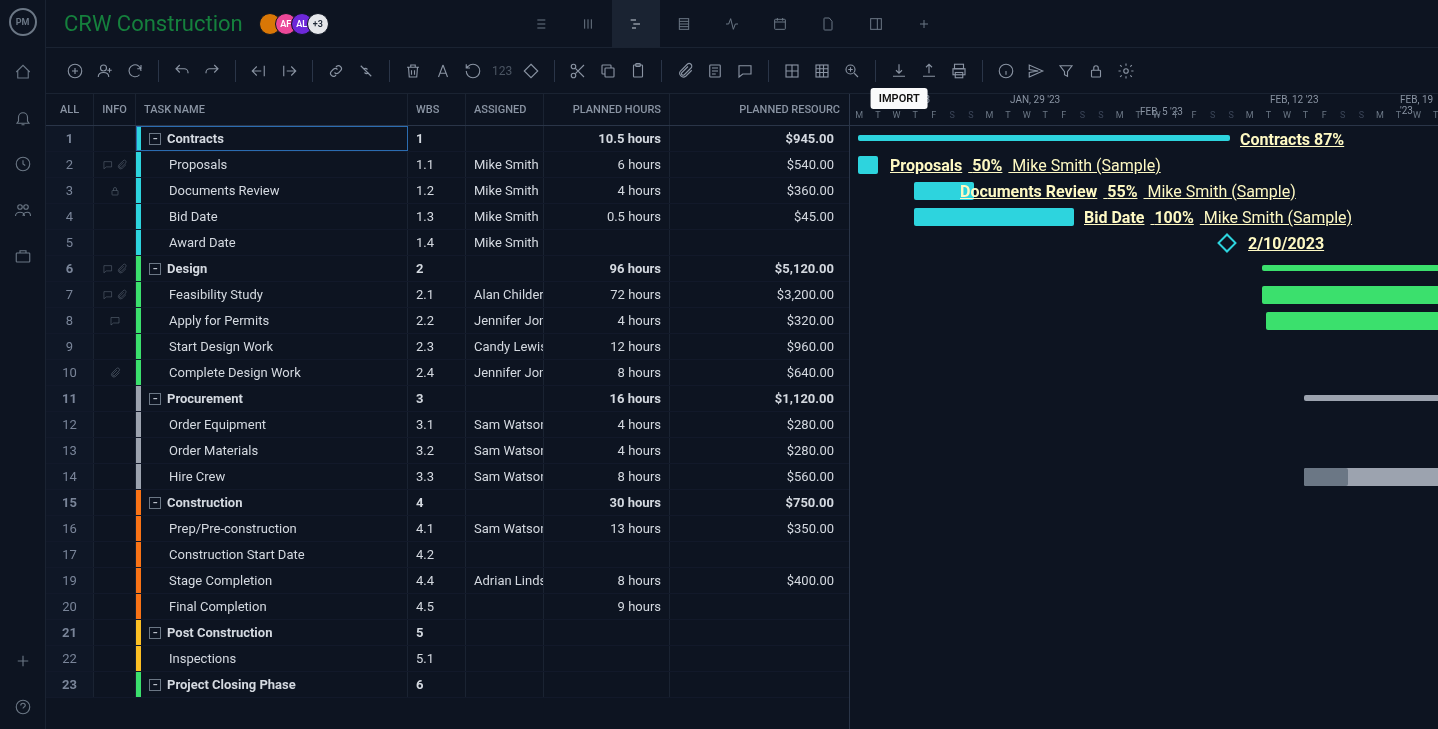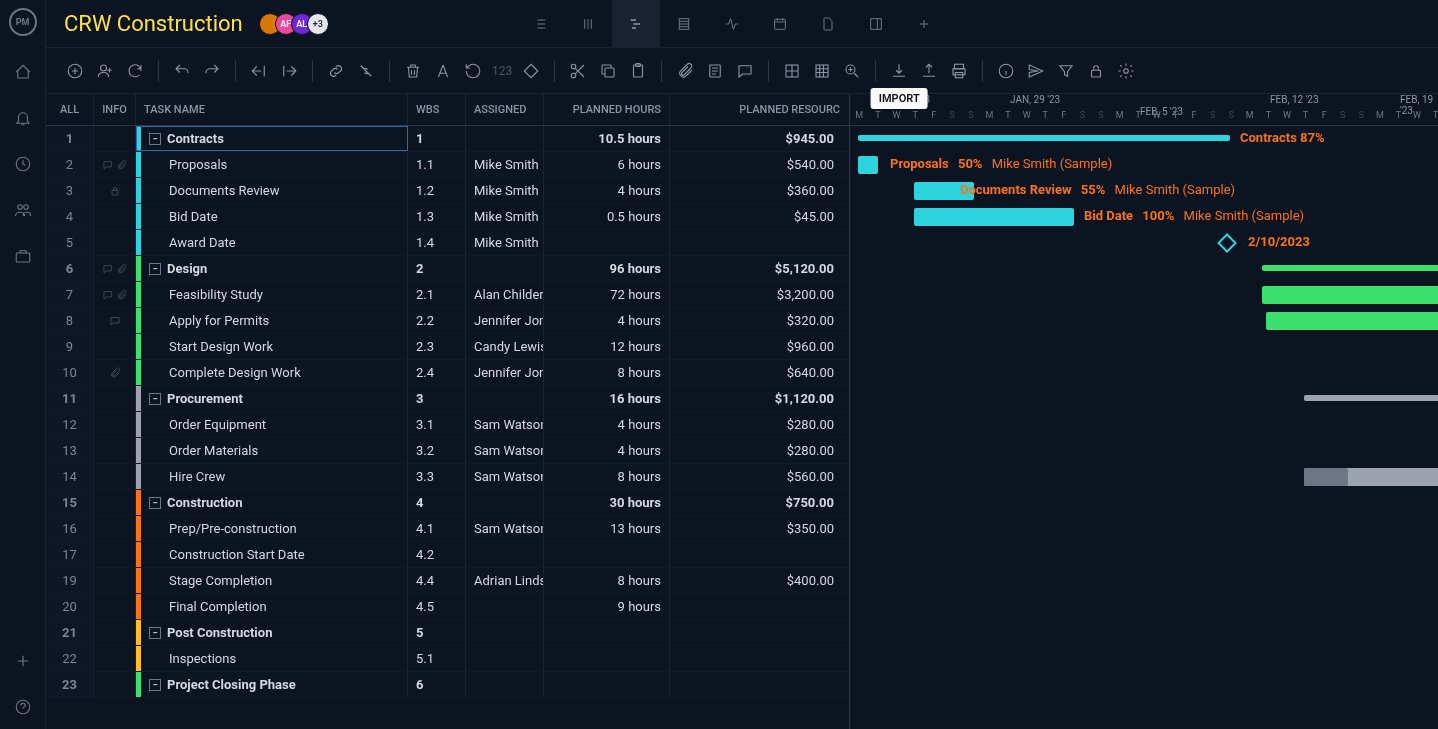--- a/index.html
+++ b/index.html
@@ -8,21 +8,21 @@
 
 .sidebar { width:46px; background:#0d1421; border-right:1px solid #1a2332; display:flex; flex-direction:column; align-items:center; padding-top:8px; gap:26px; }
 .logo { width:28px; height:28px; border:2px solid #6b7785; border-radius:50%; display:flex; align-items:center; justify-content:center; font-size:9px; font-weight:700; color:#6b7785; }
 .sidebar-icon { width:20px; height:20px; color:#6b7785; display:flex; align-items:center; justify-content:center; cursor:pointer; }
 .sidebar-icon svg { width:18px; height:18px; stroke:currentColor; fill:none; stroke-width:1.5; }
 .sidebar-spacer { flex:1; }
 
 .main { flex:1; display:flex; flex-direction:column; }
 
 .topbar { height:48px; display:flex; align-items:center; padding:0 18px; border-bottom:1px solid #1a2332; gap:12px; }
-.project-title { font-size:22px; color:#fde047; }
+.project-title { font-size:22px; color:#15803d; }
 .avatars { display:flex; margin-left:4px; }
 .avatar { width:22px; height:22px; border-radius:50%; margin-left:-6px; border:1px solid #0d1421; display:flex; align-items:center; justify-content:center; font-size:9px; font-weight:600; color:#fff; }
 .avatar:first-child { margin-left:0; }
 .avatar.a1 { background:#d97706; }
 .avatar.a2 { background:#ec4899; }
 .avatar.a3 { background:#6d28d9; }
 .avatar.more { background:#e5e7eb; color:#1f2937; }
 .view-tabs { display:flex; margin-left:auto; gap:0; }
 .view-tab { width:48px; height:48px; display:flex; align-items:center; justify-content:center; color:#6b7785; cursor:pointer; }
 .view-tab.active { background:#1a2332; color:#c9d1da; }
@@ -71,21 +71,21 @@
 .gantt-header { height:32px; border-bottom:1px solid #2a3548; position:relative;text-decoration:underline; }
 .gh-months { height:16px; display:flex; font-size:10px; color:#8a94a3; }
 .gh-month { position:absolute; top:0; }
 .gh-days { height:16px; display:flex; position:absolute; top:16px; left:0; }
 .gh-day { width:18.6px; text-align:center; font-size:9px; color:#6b7785; }
 .gh-day.we { color:#3b4558; }
 .gantt-body { flex:1; position:relative; }
 .grow-g { height:26px; position:relative; }
 .gbar { position:absolute; height:18px; top:4px; border-radius:2px; }
 .gbar.summary { height:6px; top:9px; }
-.glabel { position:absolute; top:4px; font-size:13px; white-space:nowrap; color:#f97316; }
+.glabel { position:absolute; top:4px; font-size:16px; white-space:nowrap; color:#fef9c3;text-decoration:underline; }
 .glabel b { font-weight:700; margin-right:6px; }
 .milestone { position:absolute; width:14px; height:14px; transform:rotate(45deg); top:6px; border:2px solid #2dd4de; background:#0d1421; }
 </style>
 </head>
 <body>
 
 <div class="app">
   <div class="sidebar">
     <div class="logo">PM</div>
     <div class="sidebar-icon">

